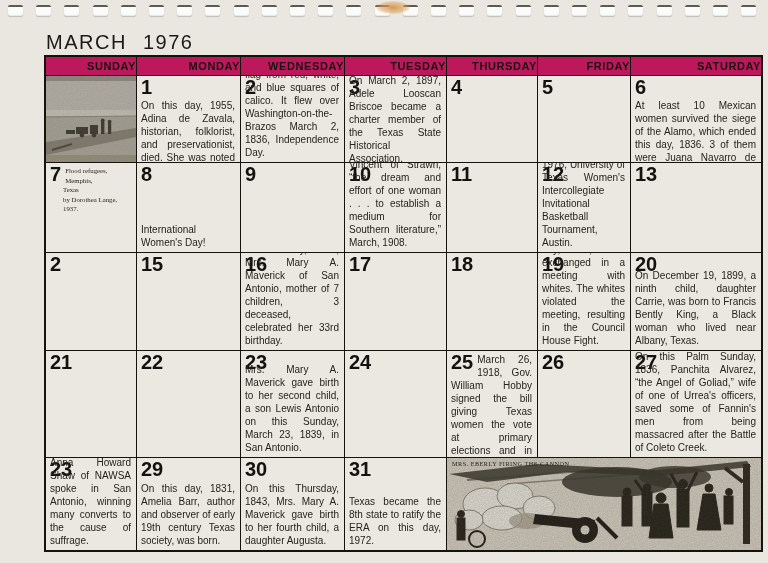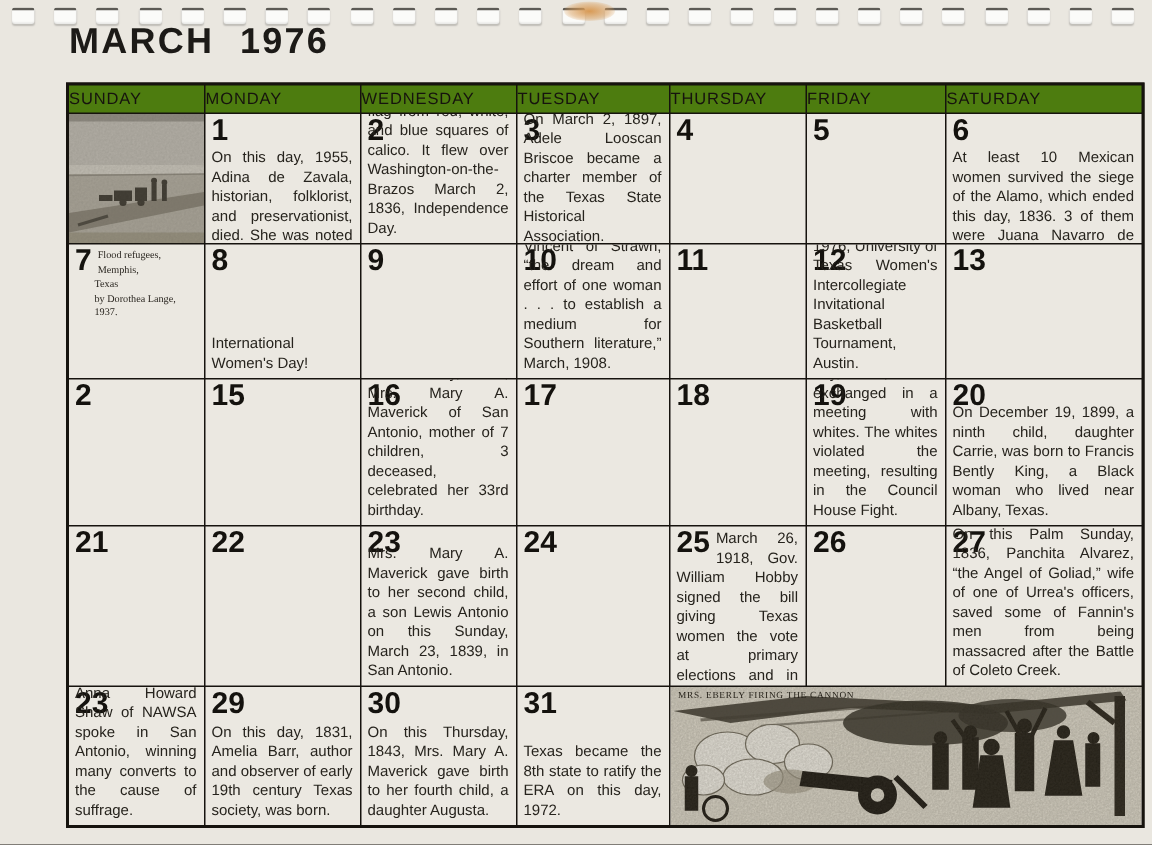--- a/index.html
+++ b/index.html
@@ -13,34 +13,34 @@
   .hole{
     position:absolute;top:5px;width:15px;height:9px;
     background:#fbfbf9;border-top:2.5px solid #5c5a55;border-radius:2px;
     box-shadow:0 1px 1px rgba(0,0,0,.18), inset 0 -1px 1px rgba(0,0,0,.08);
   }
   .smudge{
     position:absolute;left:376px;top:1px;width:34px;height:13px;border-radius:50%;
     background:radial-gradient(ellipse at center,#d89a55 0%,rgba(216,154,85,.45) 55%,rgba(216,154,85,0) 80%);
   }
   .title{
-    position:absolute;left:46px;top:14px;margin:0;
-    font-size:24px;font-weight:bold;color:#1c1a17;
+    position:absolute;left:46px;top:31px;margin:0;
+    font-size:20px;font-weight:normal;color:#1c1a17;
     letter-spacing:1.5px;word-spacing:9px;
   }
   .grid{
     position:absolute;left:44px;top:55px;width:719px;height:497px;
     box-sizing:border-box;border:2px solid #16130e;background:#16130e;
     display:grid;gap:1px;
     grid-template-columns:90px 103px 103px 101px 90px 92px 130px;
     grid-template-rows:18px 86px 89px 97px 106px 92px;
   }
   .hcell{
-    background:#4d7c0f;text-align:left;line-height:18px;
-    font-size:11px;font-weight:normal;letter-spacing:.6px;color:#16130e;
+    background:#be185d;text-align:right;line-height:18px;
+    font-size:11px;font-weight:bold;letter-spacing:.6px;color:#16130e;
   }
   .cell{
     background:#ebe8e1;position:relative;overflow:hidden;
   }
   .daynum{
     float:left;margin:1px 4px 0 4px;line-height:1.05;
     font-size:20px;font-weight:bold;color:#14120e;
   }
   .note{
     font-family:Liberation Sans, sans-serif;color:#26231d;

